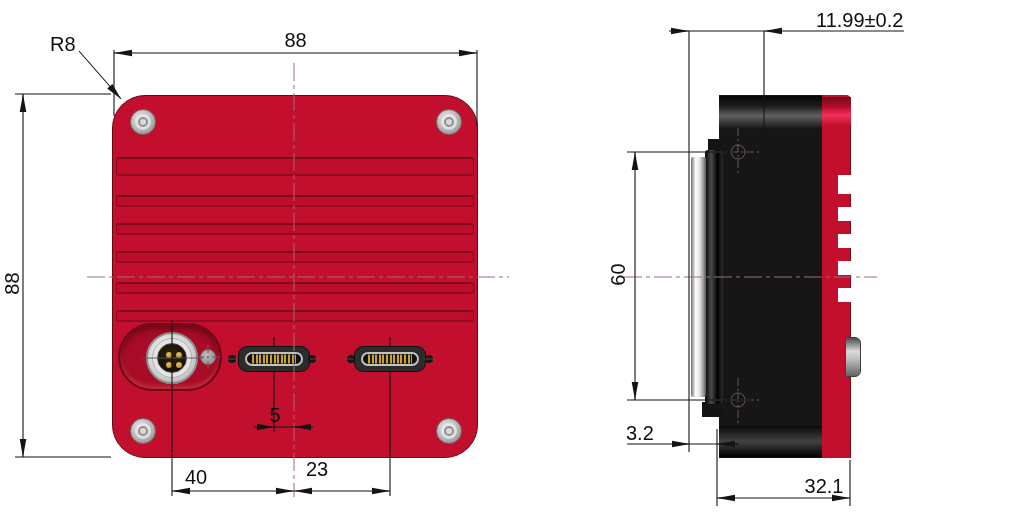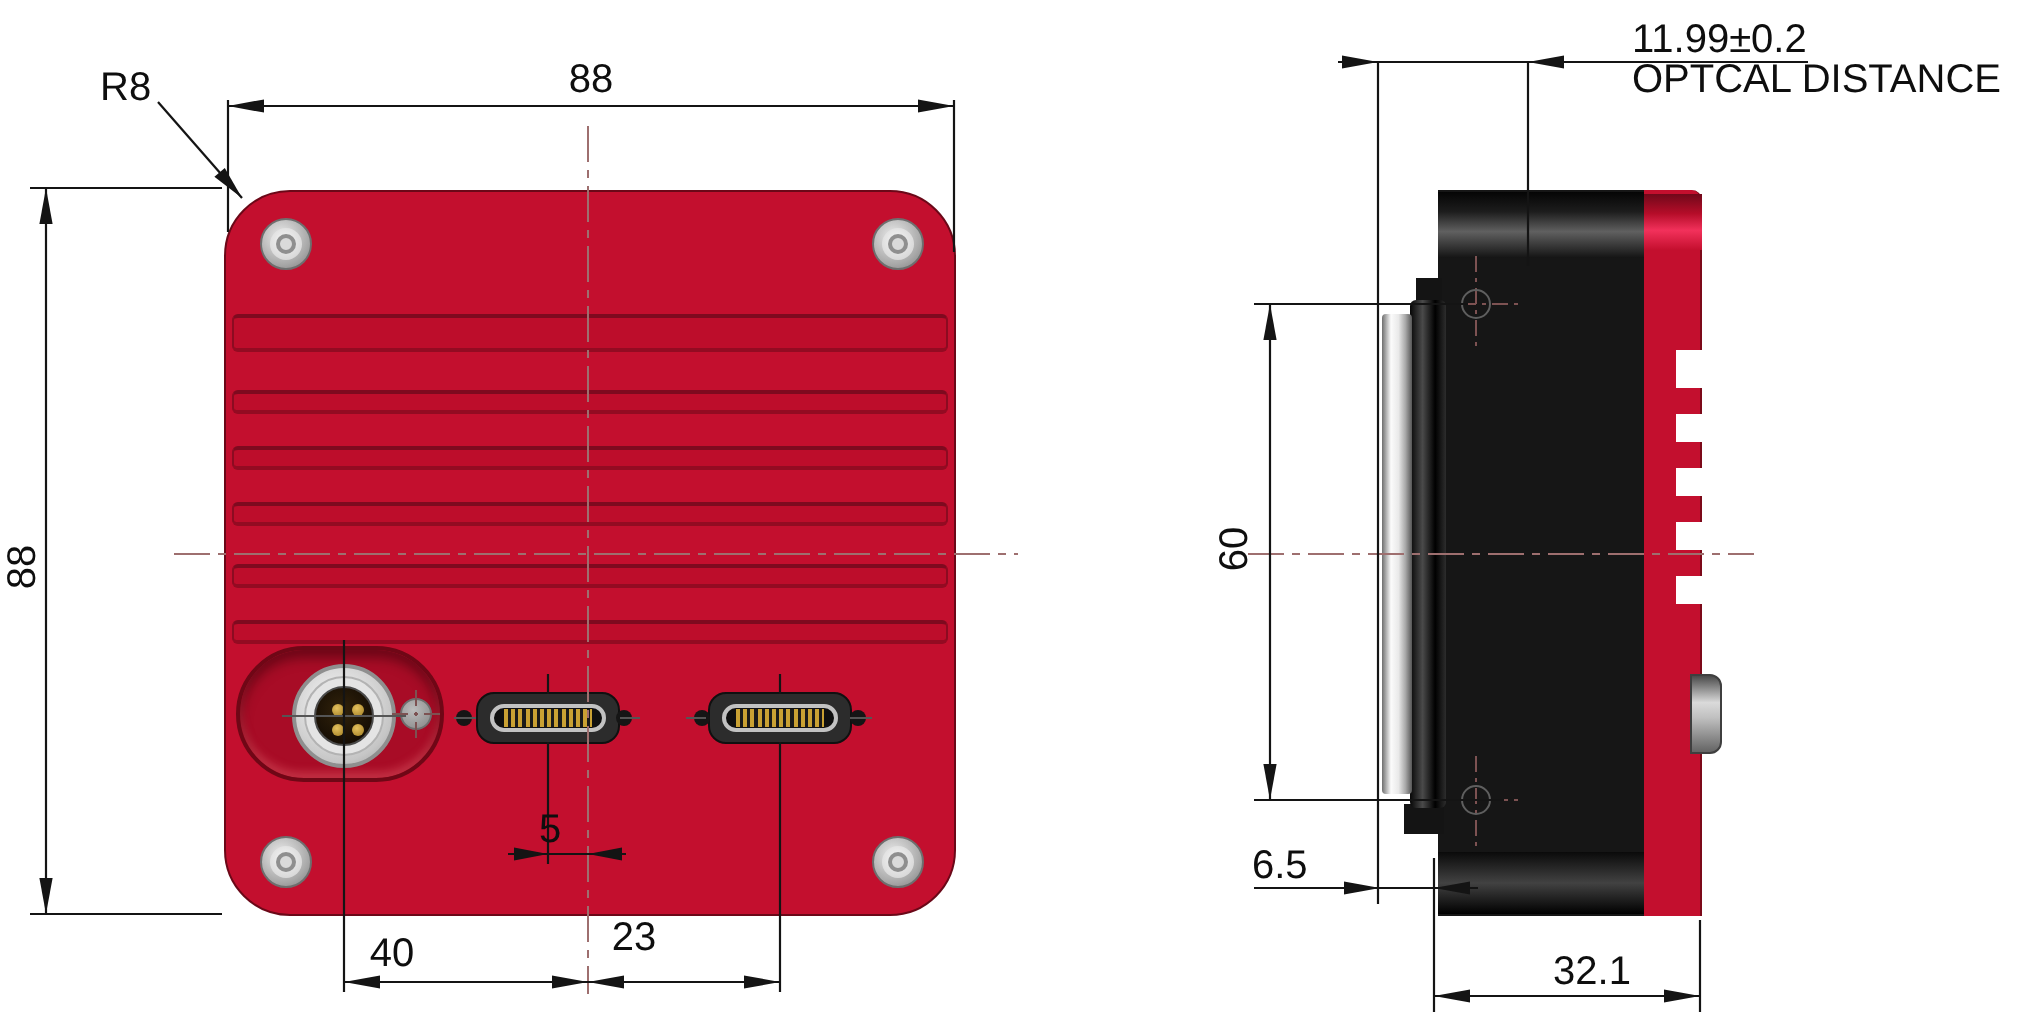--- a/index.html
+++ b/index.html
@@ -199,18 +199,17 @@
     </g>
   </svg>
 
   <div class="dimtext" style="left:50px;top:33px">R8</div>
   <div class="dimtext ctr" style="left:114px;top:29px;width:363px">88</div>
   <div class="dimtext ctr rot" style="left:-6px;top:272px;width:36px">88</div>
   <div class="dimtext ctr" style="left:262px;top:404px;width:26px">5</div>
   <div class="dimtext ctr" style="left:172px;top:466px;width:48px">40</div>
   <div class="dimtext ctr" style="left:293px;top:458px;width:48px">23</div>
   <div class="dimtext ctr rot" style="left:599px;top:263px;width:38px">60</div>
-  <div class="dimtext" style="left:626px;top:422px">6.5</div>
-  <div class="dimtext ctr" style="left:717px;top:475px;width:158px">32.1</div>
+  <div class="dimtext" style="left:626px;top:422px">3.2</div>
+  <div class="dimtext ctr" style="left:745px;top:475px;width:158px">32.1</div>
   <div class="dimtext" style="left:816px;top:9px">11.99±0.2</div>
-  <div class="dimtext" style="left:816px;top:29px">OPTCAL DISTANCE</div>
 
 </div>
 
 </body></html>

